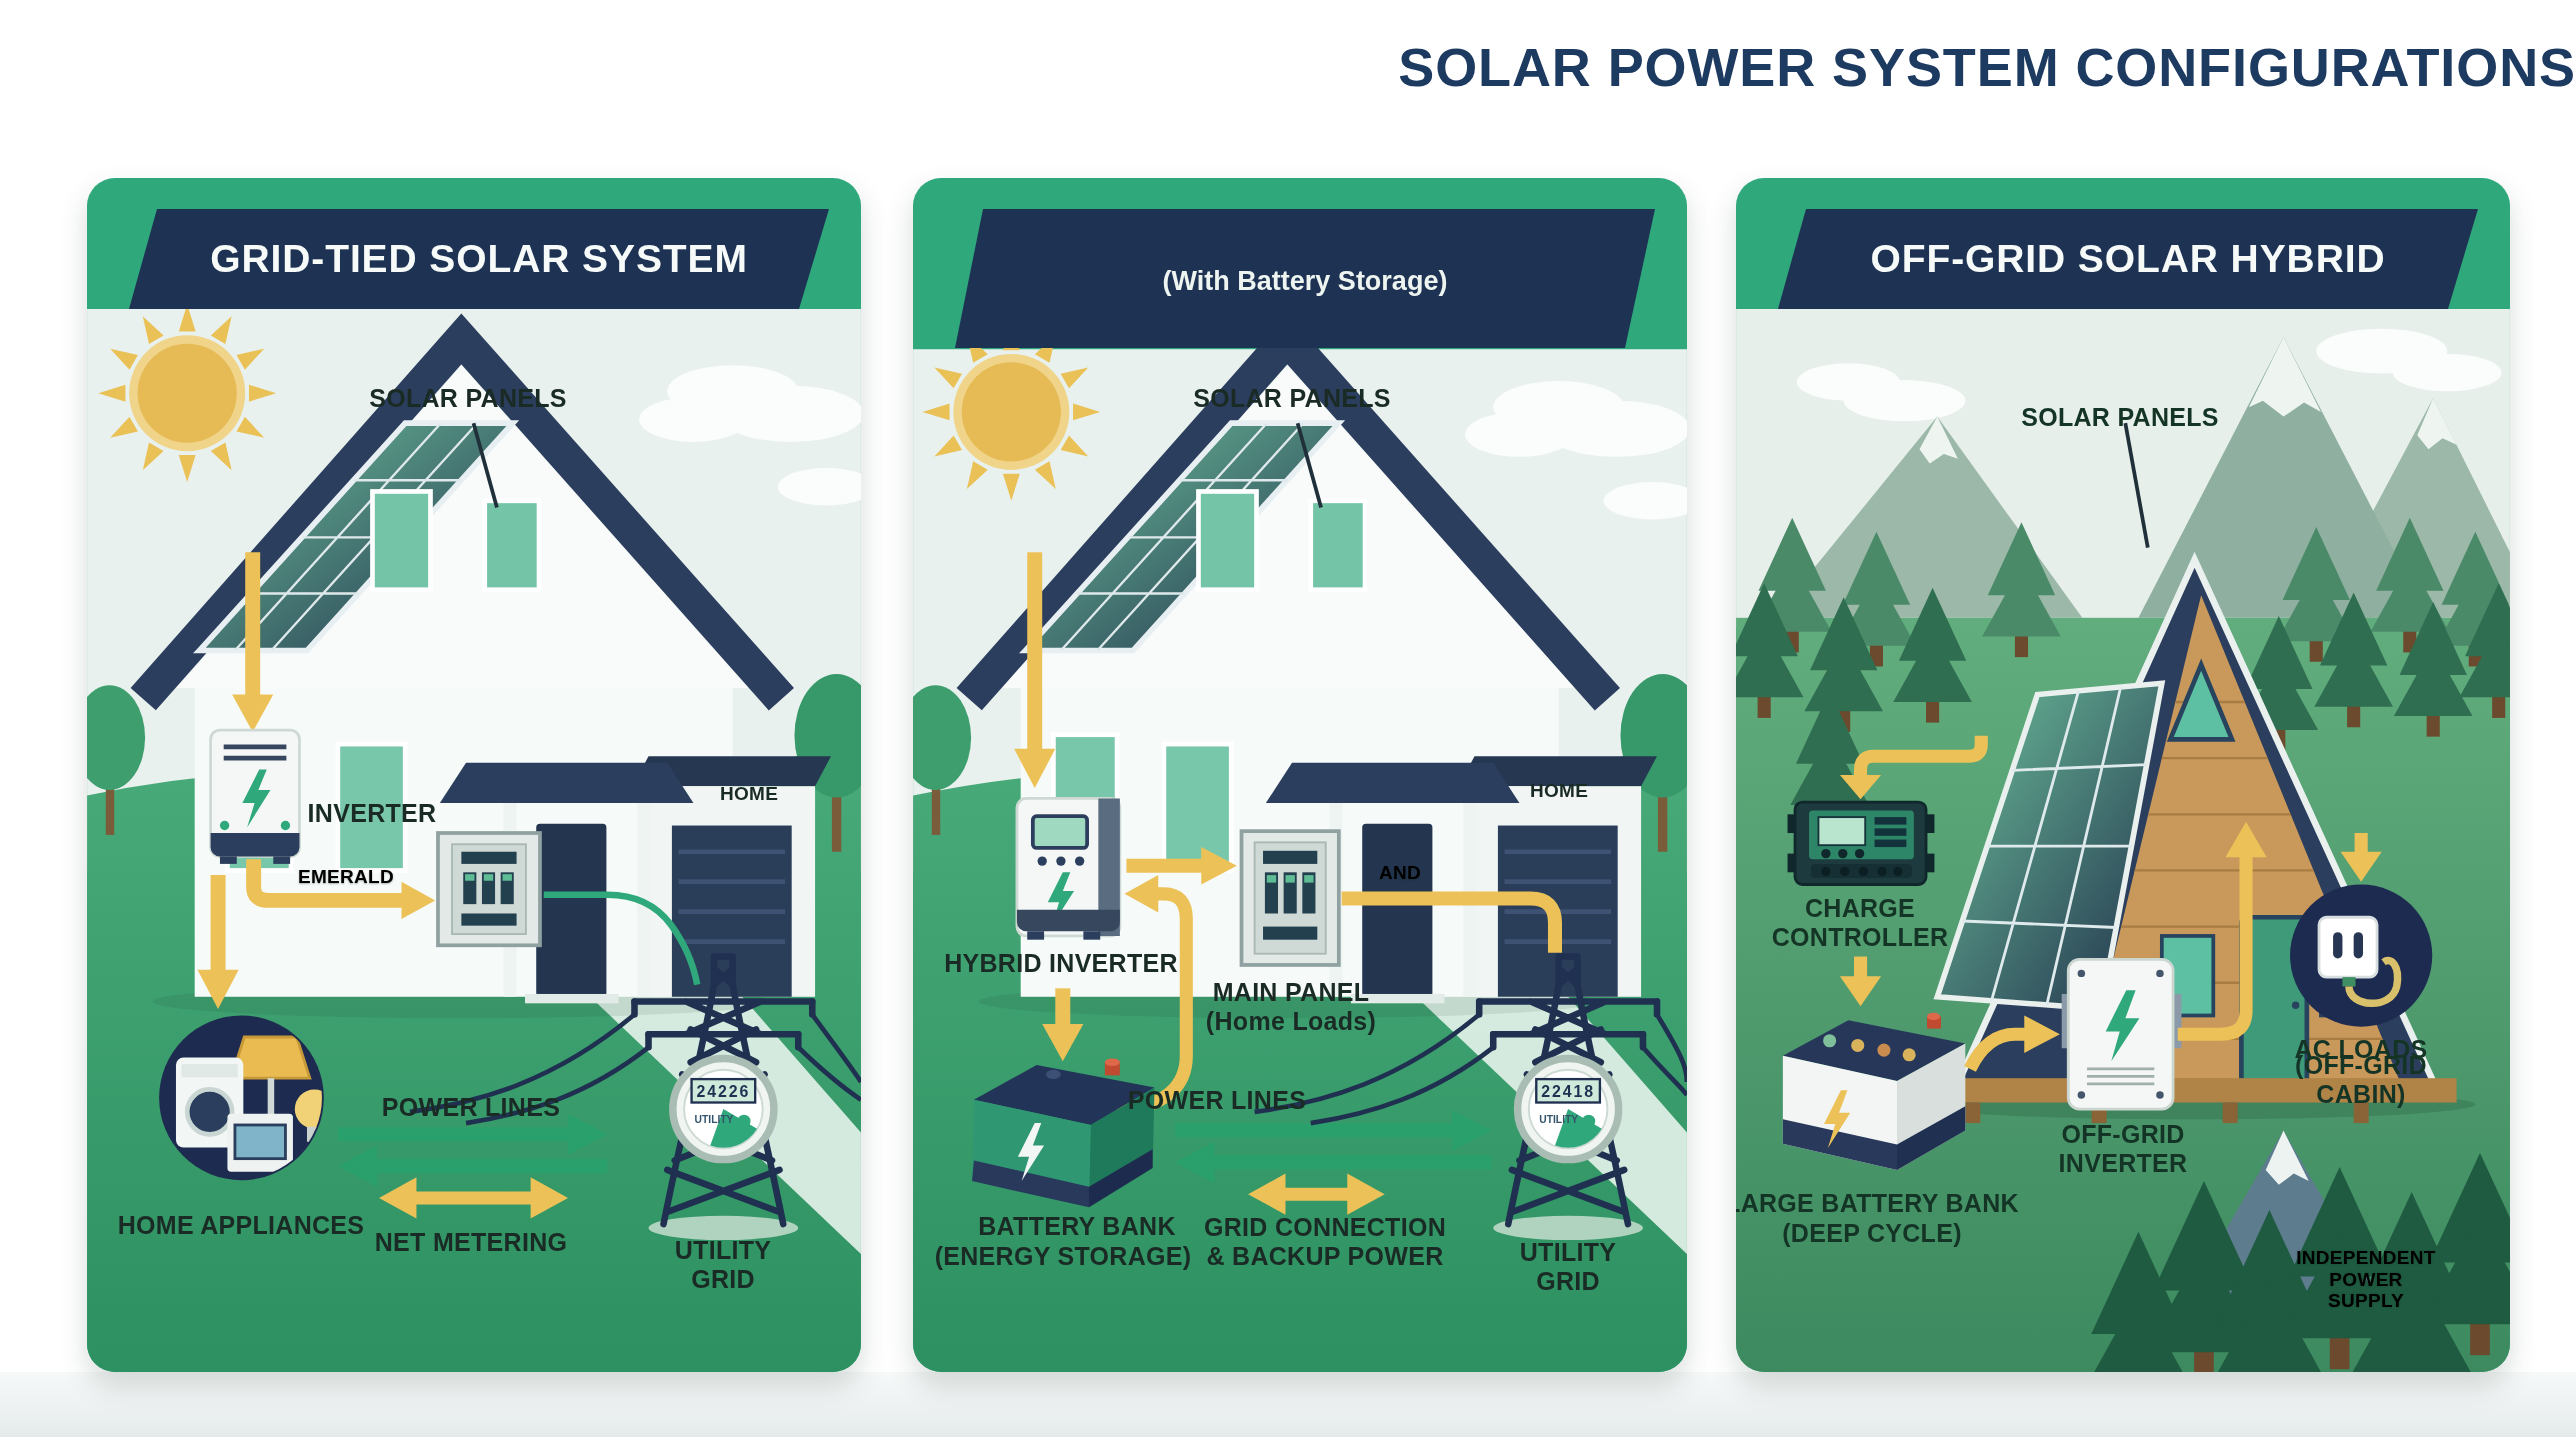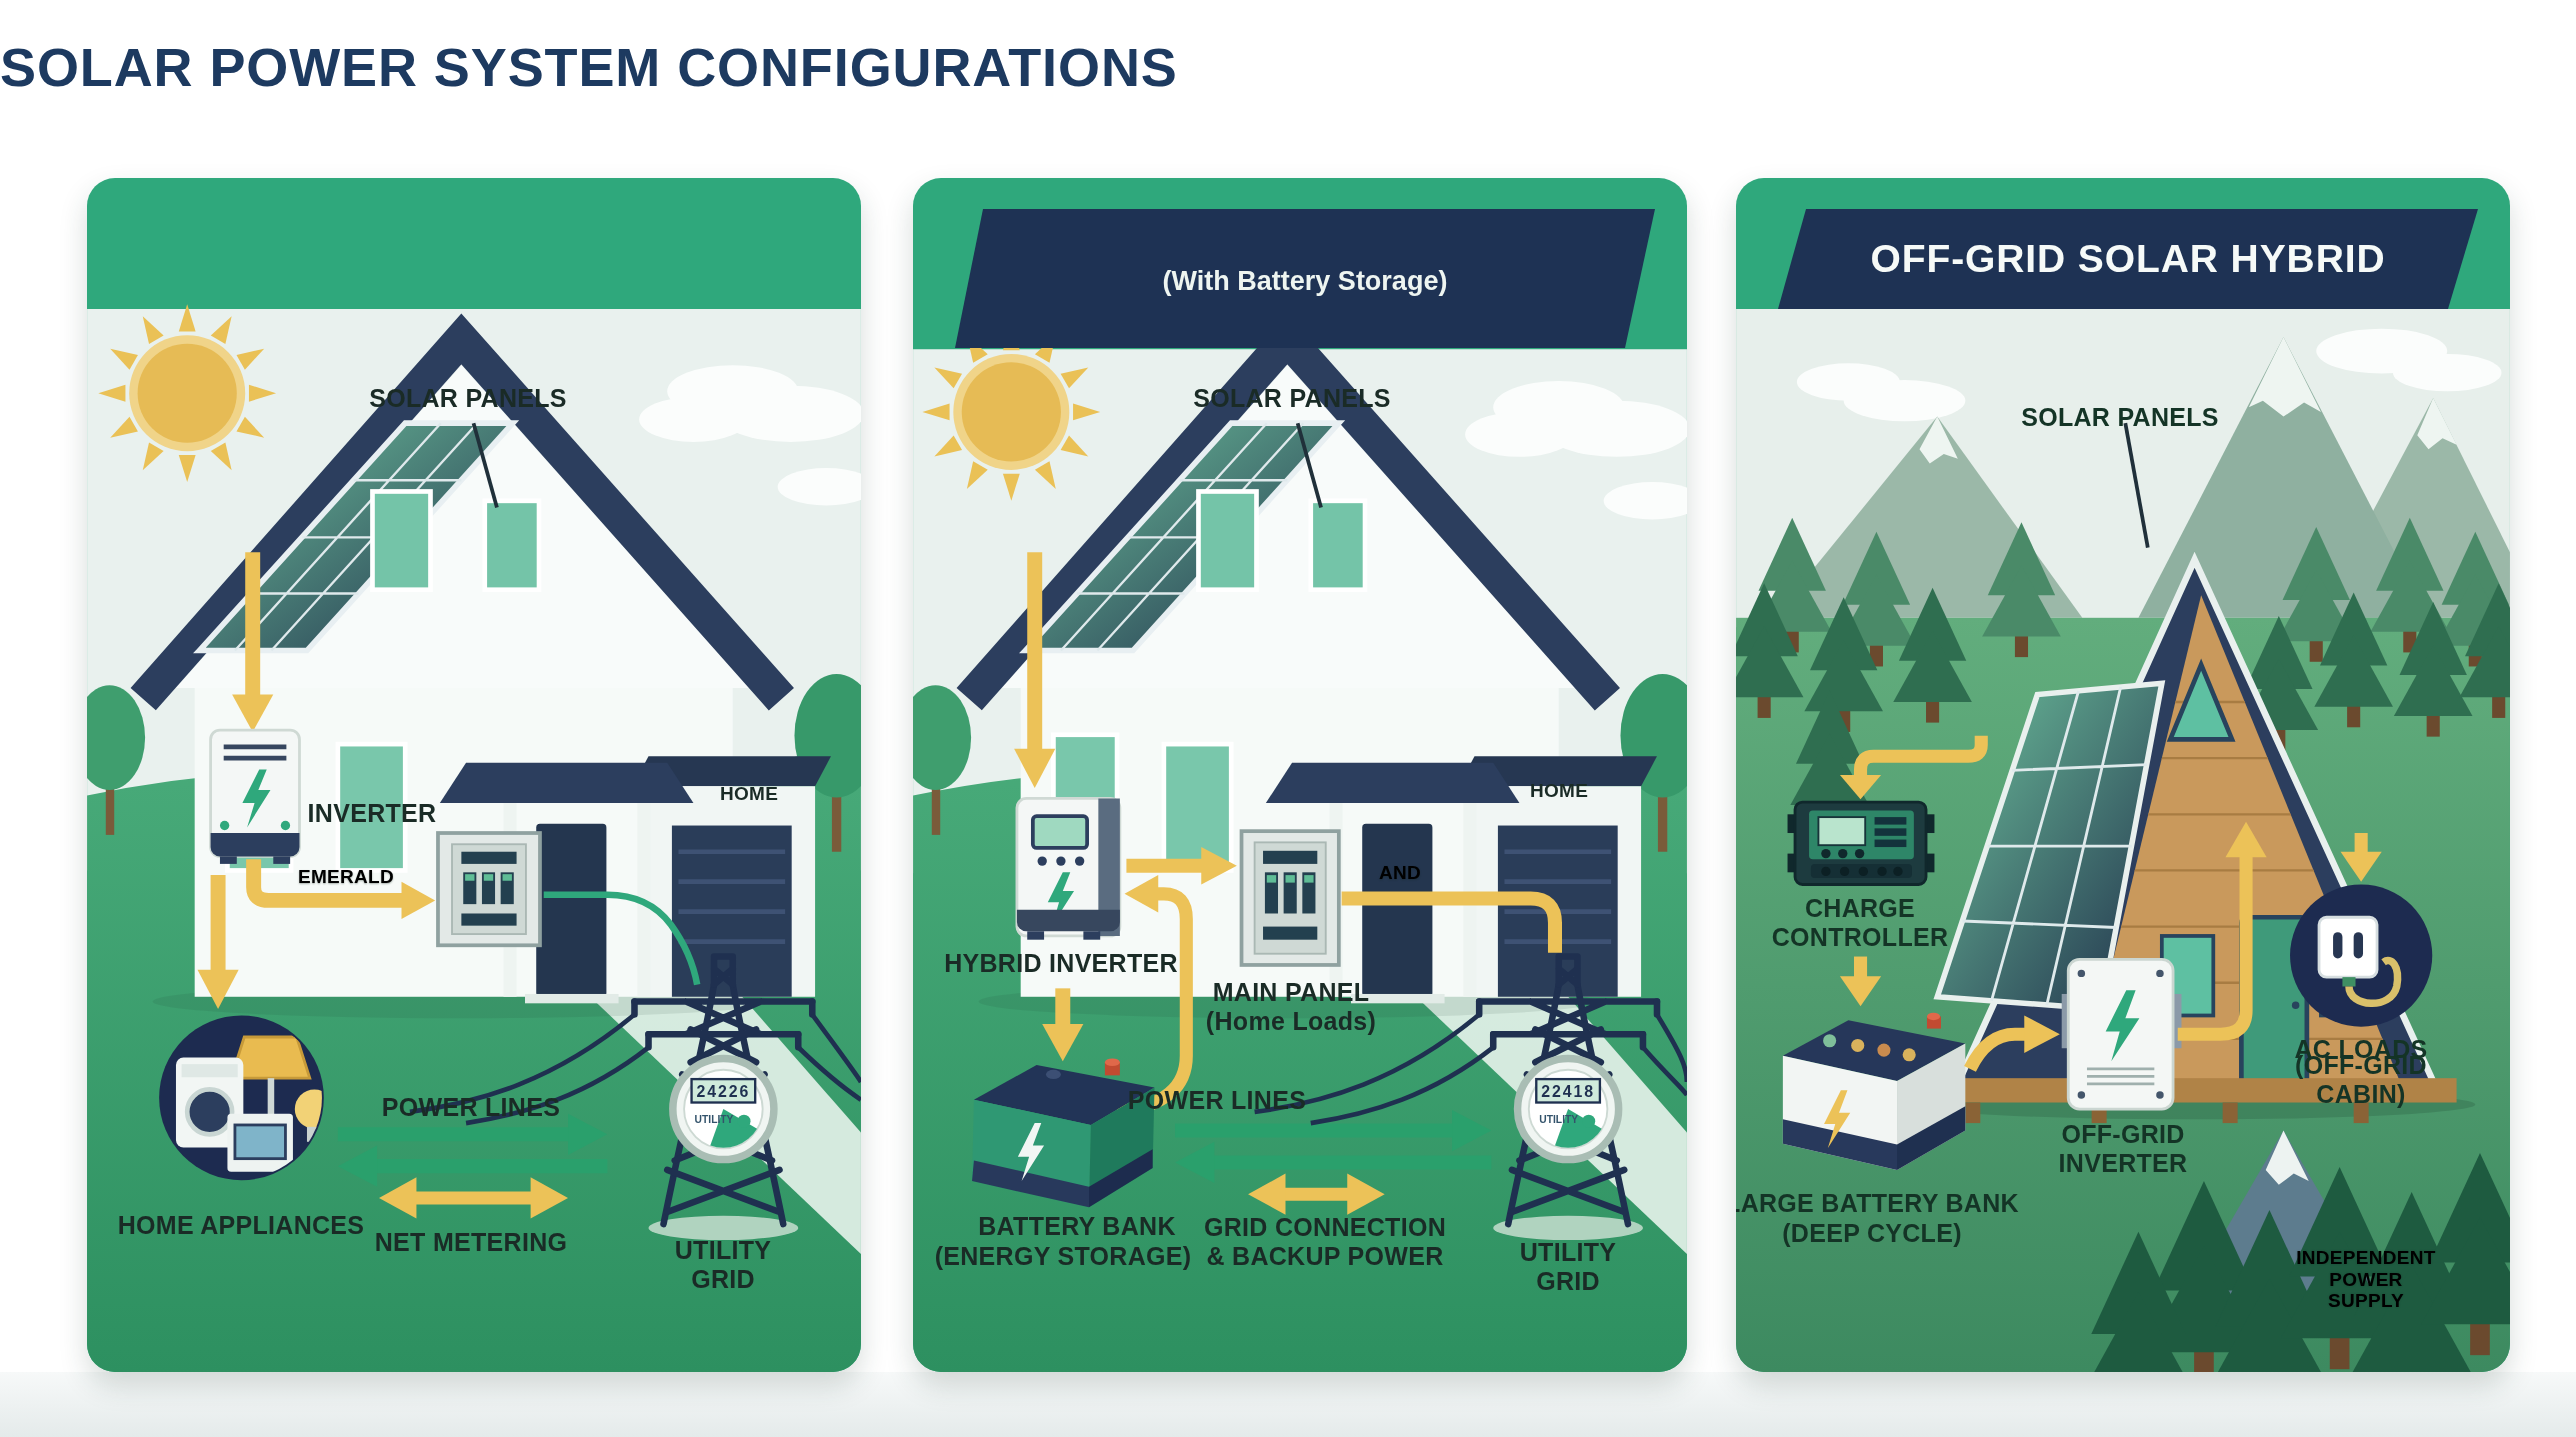--- a/index.html
+++ b/index.html
@@ -1,20 +1,20 @@
 <!DOCTYPE html>
 <html style="font-size:15px"><head>
 <meta charset="utf-8">
 <style>
   html,body{margin:0;padding:0;background:#ffffff;}
   #canvas{position:relative;width:2576px;height:1438px;background:#ffffff;overflow:hidden;
           font-family:"Liberation Sans",sans-serif;}
   .floor{position:absolute;left:0;top:1372px;width:2576px;height:66px;
          background:linear-gradient(#f7f9f9,#e4eaea);}
-  .page-title{position:absolute;left:0;top:36px;width:2576px;text-align:left;margin:0;
+  .page-title{position:absolute;left:0;top:36px;width:2576px;text-align:right;margin:0;
               font-size:54px;font-weight:800;letter-spacing:0.9px;color:#1d3a60;}
   .card{position:absolute;top:178px;width:774px;height:1194px;border-radius:28px;overflow:hidden;
         background:#2fa87c;box-shadow:0 13px 28px rgba(35,60,52,.18);}
   .scene{position:absolute;left:0;top:0;z-index:1;}
   .banner{position:absolute;left:42px;top:31px;width:700px;z-index:2;background:#1e3254;
           display:flex;flex-direction:column;align-items:center;justify-content:center;
           clip-path:polygon(28px 0,100% 0,calc(100% - 30px) 100%,0 100%);}
   .banner.h1line{height:100px;}
   .banner.h2line{height:139px;}
   .banner-title{color:#f6faf8;font-size:39px;font-weight:800;letter-spacing:0.9px;text-align:center;}
@@ -189,20 +189,23 @@
           <circle cx="680" cy="995" r="54" fill="#f0f5f2" stroke="#a9bdb4" stroke-width="8"></circle>
           <circle cx="680" cy="995" r="42" fill="#ffffff" stroke="#cdd9d3" stroke-width="2"></circle>
           <path d="M680,995 L716,1016 A42,42 0 0 1 666,1034 Z" fill="#2fa87c"></path>
           <rect x="646" y="963" width="68" height="25" fill="#cfeadb" stroke="#1f3050" stroke-width="2.5"></rect>
           <text x="680" y="982" text-anchor="middle" class="meterNum">24226</text>
           <text x="670" y="1010" text-anchor="middle" class="meterBrand">UTILITY</text>
           <circle cx="702" cy="1008" r="7" fill="#2fa87c"></circle>
         </g>
       </g>
     </svg>
+    <div class="banner h1line">
+      <div class="banner-title">GRID-TIED SOLAR SYSTEM</div>
+    </div>
     <div class="lbl" style="left:381px;top:220px">SOLAR PANELS</div>
     <div class="lbl big" style="left:662px;top:616px">HOME</div>
     <div class="lbl" style="left:285px;top:635px">INVERTER</div>
     <div class="lbl white big" style="left:259px;top:699px">EMERALD</div>
     <div class="lbl" style="left:384px;top:929px">POWER LINES</div>
     <div class="lbl" style="left:384px;top:1064px">NET METERING</div>
     <div class="lbl" style="left:154px;top:1047px">HOME APPLIANCES</div>
     <div class="lbl" style="left:636px;top:1086px">UTILITY GRID</div>
   </section>
 

